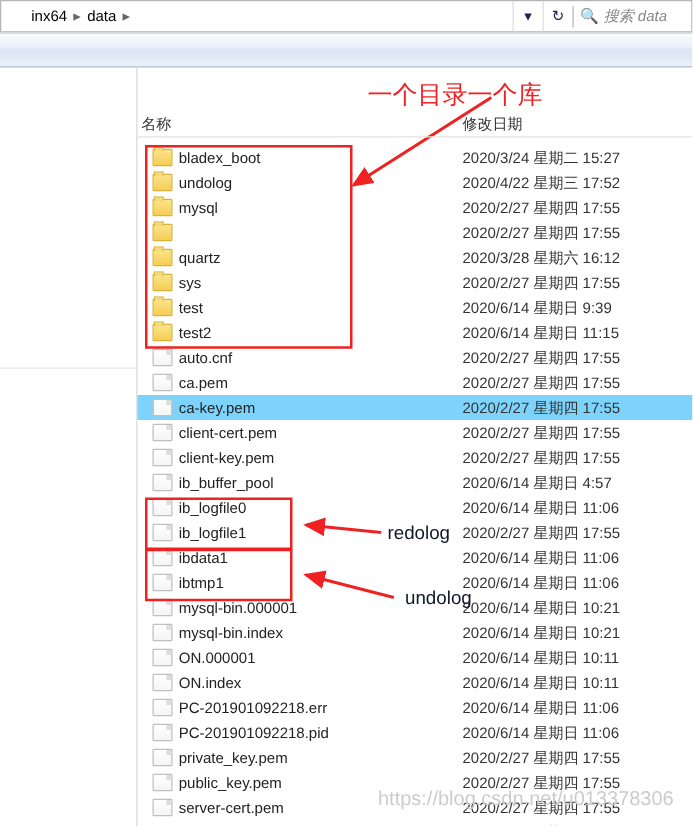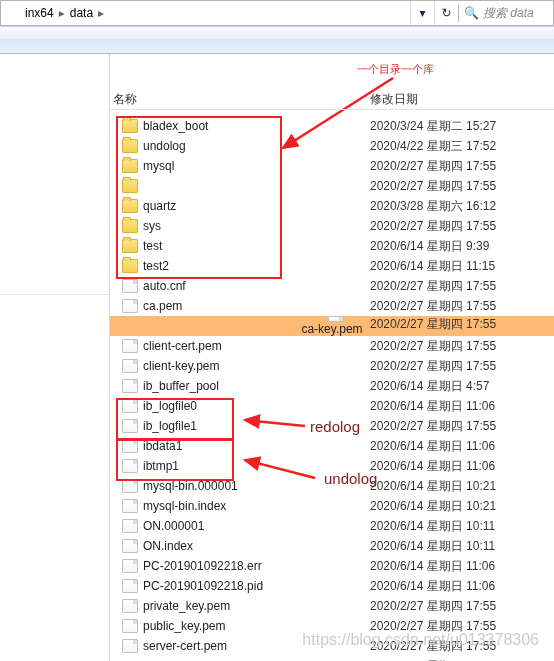--- a/index.html
+++ b/index.html
@@ -14,40 +14,40 @@
     .search-ico { margin-right: 4px; color: #5a7fb8; font-style: normal; }
     
     .toolbar { height: 28px; background: linear-gradient(#fafcfe, #e6eef9 45%, #d9e5f3 46%, #e9f1fb); border-bottom: 1px solid #aeb9c6; border-top: 1px solid #c6d1dd; }
     
     .main { display: flex; height: calc(100% - 54px); }
     .side { width: 110px; border-right: 1px solid #d9d9d9; }
     .side-sep { border-top: 1px solid #e6e6e6; margin-top: 240px; }
     
     .content { flex: 1; position: relative; }
     
-    .anno { position: absolute; top: 8px; right: 120px; color: #e22; font-size: 11px; font-weight: 500; }
+    .anno { position: absolute; top: 8px; right: 120px; color: #e22; font-size: 20px; font-weight: 500; }
     svg.arrow { position: absolute; pointer-events: none; }
     
     .col-hdr { display: flex; border-bottom: 1px solid #e3e3e3; height: 20px; align-items: center; color: #333; position: relative; margin-top: 36px; }
     .hdr-name { position: absolute; left: 3px; }
     .hdr-date { position: absolute; left: 260px; }
     
     .rows { margin-top: 6px; }
     .row { display: flex; align-items: center; height: 20px; position: relative; }
-    .row.highlight { background: #fdba74; flex-direction: column; }
+    .row.highlight { background: #7dd3fc; }
     .ico { width: 16px; height: 14px; margin-left: 12px; margin-right: 5px; display: inline-block; }
     .folder { background: linear-gradient(#fbe48b, #f6cc55); border-radius: 1px; border: 1px solid #d9b33c; position: relative; }
     .folder:before { content: ""; position: absolute; top: -3px; left: 0; width: 6px; height: 3px; background: #f6d97a; border: 1px solid #d9b33c; border-bottom: none; border-radius: 1px 1px 0 0; }
     .file { background: linear-gradient(#fff, #f5f5f5); border: 1px solid #c0c0c0; border-radius: 1px; position: relative; }
     .file:before { content: ""; position: absolute; top: 0; right: 0; width: 4px; height: 4px; background: #ddd; }
     .nm { color: #222; }
     .dt { position: absolute; left: 260px; color: #333; }
     
     .box { position: absolute; border: 2px solid #e22; pointer-events: none; }
-    .lbl { position: absolute; color: #7f1d1d; font-size: 15px; font-weight: 500; }
+    .lbl { position: absolute; color: #0f172a; font-size: 15px; font-weight: 500; }
     
     .watermark { position: absolute; right: 15px; bottom: 12px; color: #ccc; font-size: 16px; }
   </style>
 </head>
 <body>
 
 <div class="addr-bar">
   <div class="addr-left">
     <span class="crumb">
         <span>inx64</span>

